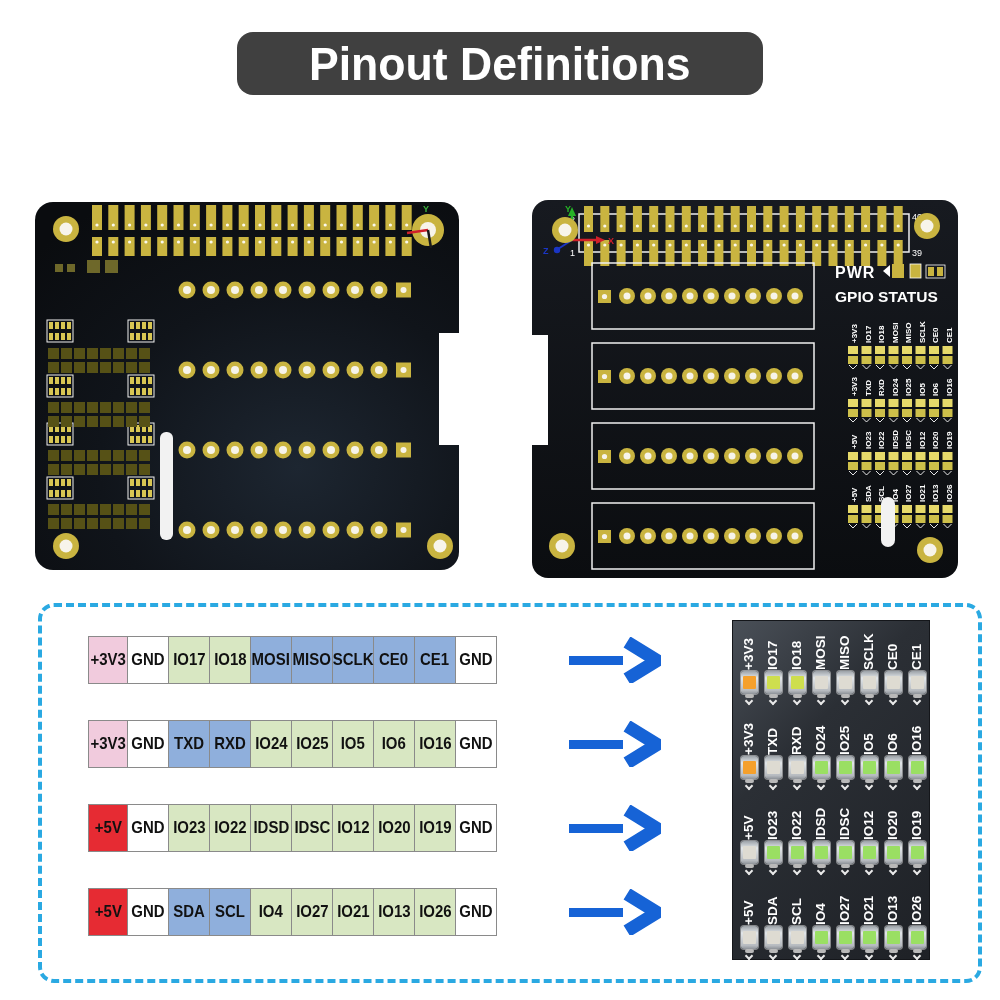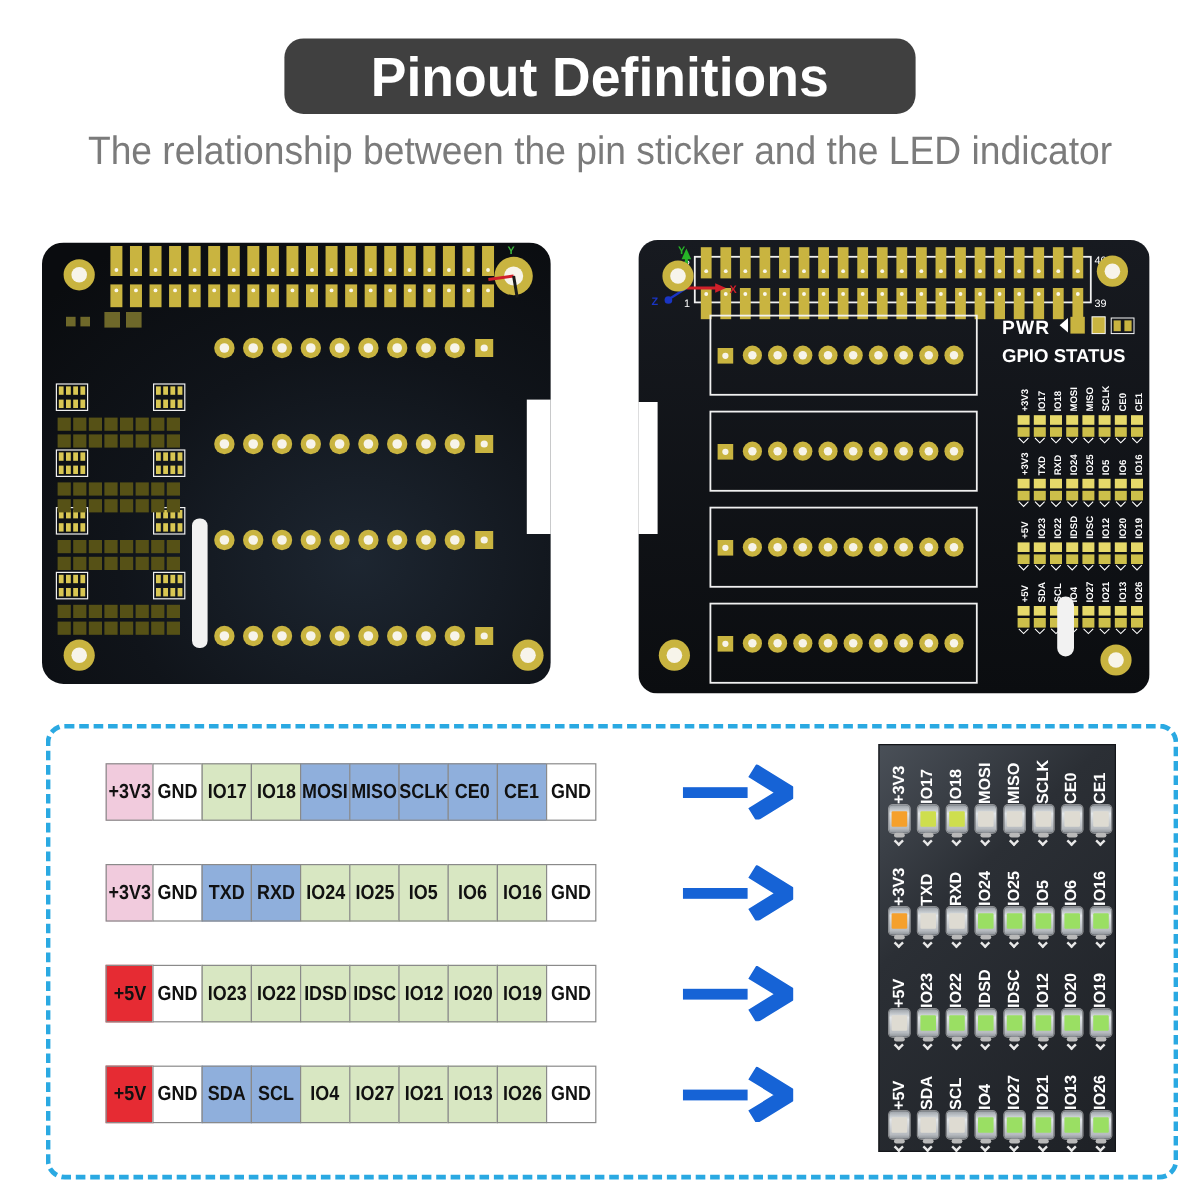--- a/index.html
+++ b/index.html
@@ -50,23 +50,20 @@
   .chev { width:6px; height:6px; border-left:2px solid #e8e8e8; border-bottom:2px solid #e8e8e8;
           transform:rotate(-45deg); margin-top:4px; }
 </style>
 </head>
 <body>
 
 <div id="stage">
 
   <div class="banner" style="background: #404040;">
     <span>Pinout Definitions</span>
-  </div>
-  <div class="subtitle">
-    <span>The relationship between the pin sticker and the LED indicator</span>
   </div>
 
   <svg id="board-left-svg" class="board-svg" width="424" height="368" viewBox="0 0 424 368">
     <defs>
       <radialGradient id="pcbGrad" cx="62%" cy="72%" r="85%">
         <stop offset="0%" stop-color="#1d2631"></stop>
         <stop offset="55%" stop-color="#10141a"></stop>
         <stop offset="100%" stop-color="#0a0c0f"></stop>
       </radialGradient>
       <linearGradient id="pcbGrad2" x1="0" y1="0" x2="0" y2="1">

